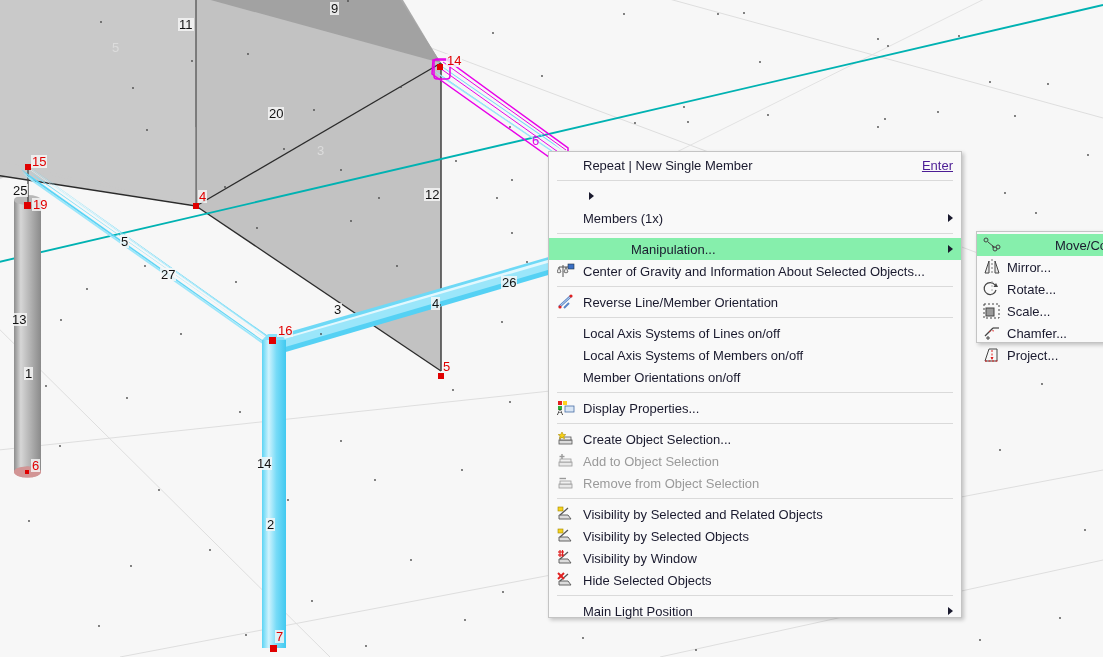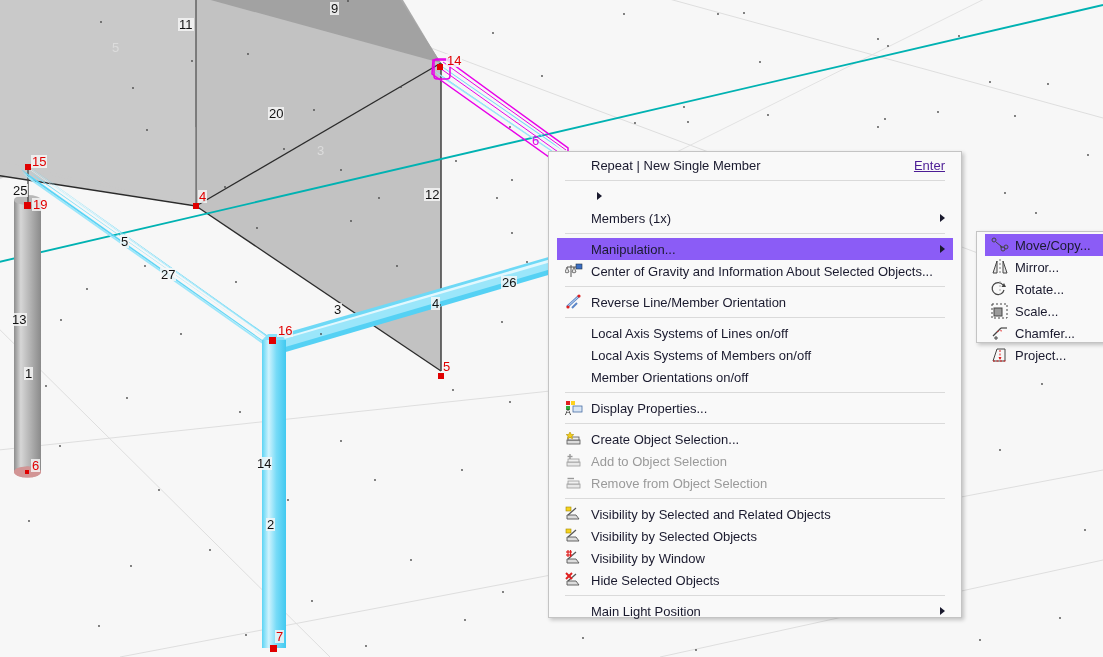--- a/index.html
+++ b/index.html
@@ -39,42 +39,42 @@
 
   
   .menu {
     position: absolute;
     background: #f9f9f9;
     border: 1px solid #c4c4c4;
     box-shadow: 2px 2px 4px rgba(0,0,0,0.22);
     font-family: "Liberation Sans", sans-serif;
     font-size: 13px;
     color: #1a1a2e;
-    padding: 2px 8px;
+    padding: 2px 0;
     box-sizing: border-box;
   }
   #main-menu {
     left: 548px; top: 151px;
     width: 414px; height: 467px;
   }
   #sub-menu {
     left: 955px; top: 231px;
     width: 142px; height: 112px; margin-left: 21px;
   }
 
   .menu-item {
     position: relative;
     display: flex;
     align-items: center;
     height: 22px;
     padding: 0 8px 0 0;
     cursor: default;
     white-space: nowrap;
   }
-  .menu-item.sel { background: #8b5cf6; }
+  .menu-item.sel { background: #86efac; gap: 48px; }
   .menu-item.disabled .mi-label { color: #9a9a9a; }
 
   .mi-icon {
     width: 30px;
     min-width: 30px;
     height: 20px;
     display: flex;
     align-items: center;
     justify-content: center;
     margin-left: 2px;

